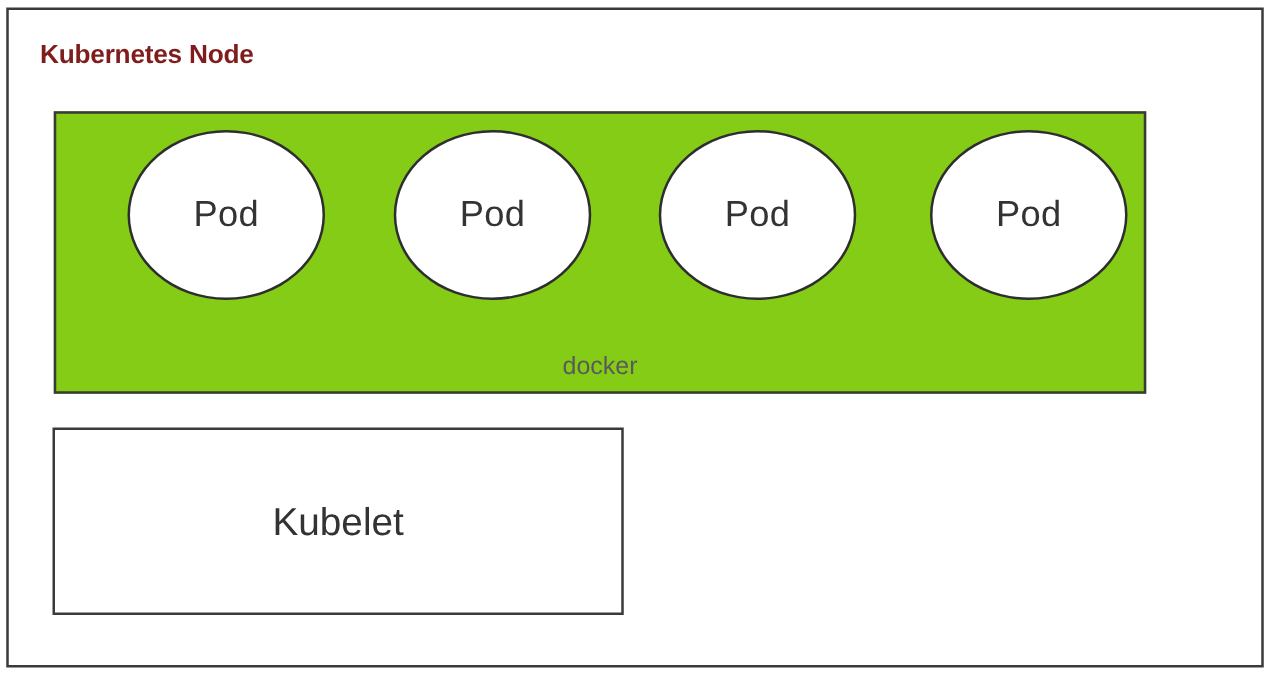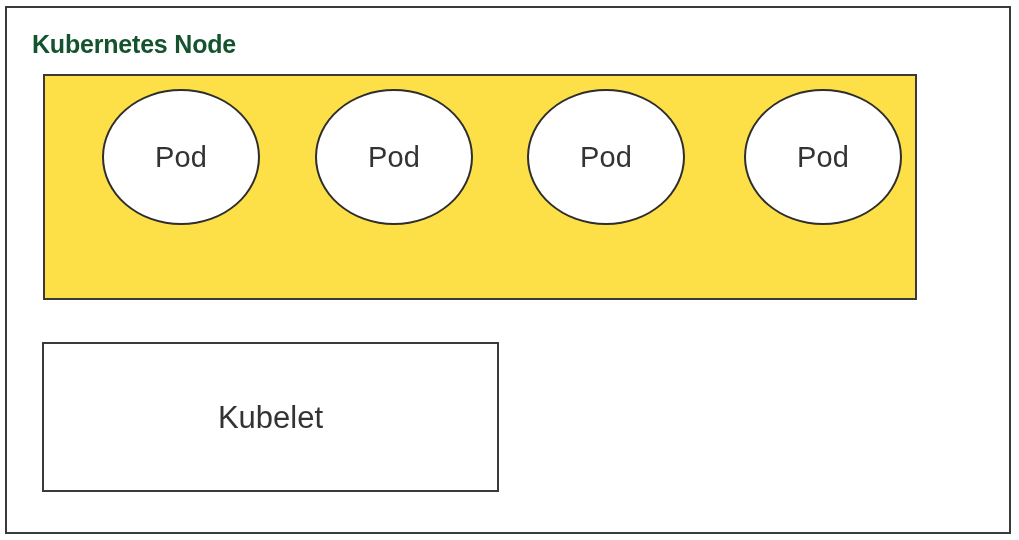--- a/index.html
+++ b/index.html
@@ -29,38 +29,38 @@
     height: 528px;
     box-sizing: border-box;
     border: 2px solid #3a3a3a;
     background: #ffffff;
   }
 
   .node-title {
     position: absolute;
     left: 25px;
     top: 17px;
-    font-size: 25px;
+    font-size: 21px;
     font-weight: bold;
-    color: #14532d;
+    color: #7f1d1d;
     letter-spacing: -0.2px;
     white-space: nowrap;
     line-height: 38px;
   }
 
   
   .docker-box {
     position: absolute;
     left: 36px;
-    top: 66px;
+    top: 81px;
     width: 874px;
     height: 226px;
     box-sizing: border-box;
     border: 2px solid #3a3a3a;
-    background: #fde047;
+    background: #84cc16;
   }
 
   .pod {
     position: absolute;
     top: 13px;
     width: 158px;
     height: 136px;
     box-sizing: border-box;
     border: 2px solid #2e2e2e;
     border-radius: 50%;
@@ -134,20 +134,21 @@
       </div>
 
       <div class="pod pod-3">
         <span class="pod-label">Pod</span>
       </div>
 
       <div class="pod pod-4">
         <span class="pod-label">Pod</span>
       </div>
 
+      <div class="docker-label">docker</div>
 
     </div>
 
     <div class="component-box component-kubelet">
       <span class="component-label">Kubelet</span>
     </div>
 
 
   </div>
 

